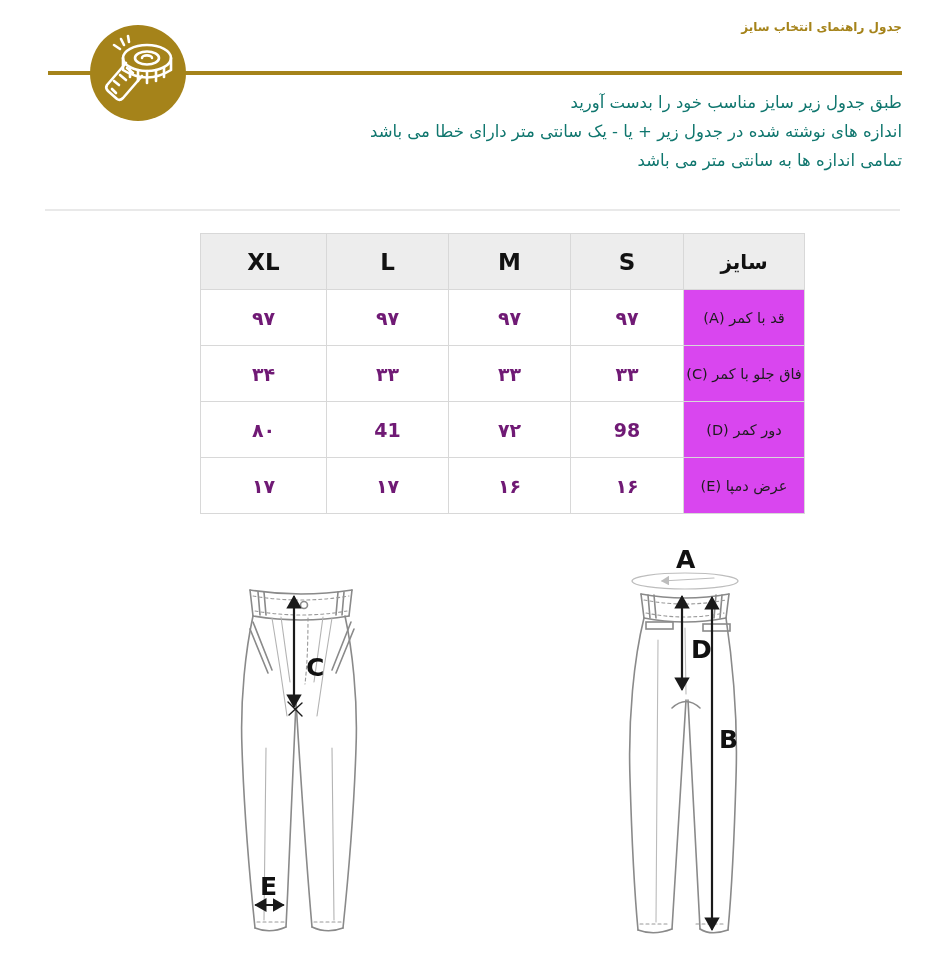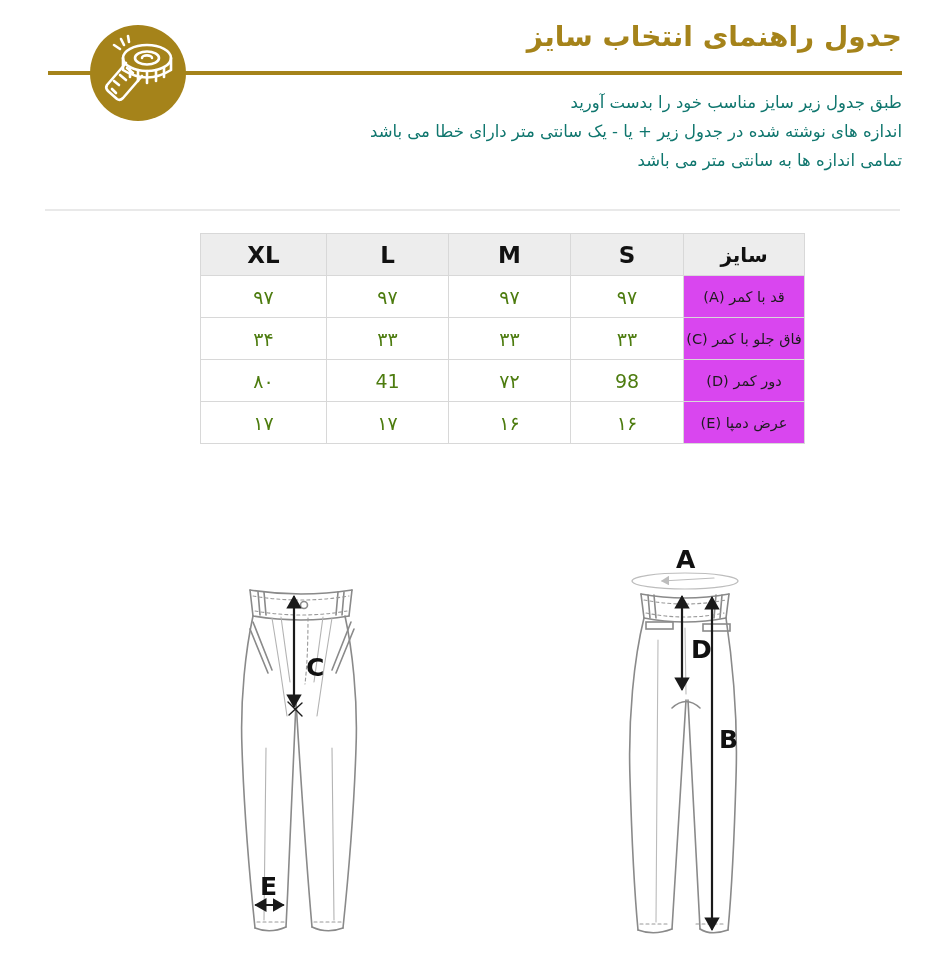--- a/index.html
+++ b/index.html
@@ -5,36 +5,36 @@
   * { margin:0; padding:0; box-sizing:border-box; }
   html,body { background:#ffffff; }
   body { font-family:"DejaVu Sans", sans-serif; color:#1a1a1a; }
   .page { position:relative; width:942px; height:971px; background:#fff; overflow:hidden; }
 
   
   .gold-rule { position:absolute; left:48px; top:71px; width:854px; height:4px; background:#a5831a; }
   .badge { position:absolute; left:90px; top:25px; width:96px; height:96px; border-radius:50%;
            background:#a5831a; display:flex; align-items:center; justify-content:center; }
   .page-title { position:absolute; right:40px; top:20px; direction:rtl; text-align:right;
-                color:#a5831a; font-size:28px; font-weight:bold; }
+                color:#a5831a; font-size:12px; font-weight:bold; }
 
   
   .intro { position:absolute; right:40px; top:88px; direction:rtl; text-align:right;
            font-size:16.5px; line-height:29px; color:#0f766e; }
 
   .divider { position:absolute; left:45px; top:209px; width:855px; height:2px; background:#e9e9e9; }
 
   
   .size-table { position:absolute; left:200px; top:233px; width:604px; border-collapse:collapse;
                 table-layout:fixed; }
-  .size-table th, .size-table td { border:1px solid #d8d8d8; height:42px; text-align:center;
+  .size-table th, .size-table td { border:1px solid #d8d8d8; height:56px; text-align:center;
                 vertical-align:middle; }
   .size-table th { background:#ededed; font-size:23px; font-weight:600; color:#111; }
   .size-table th.fa { font-size:20px; direction:rtl; font-weight:600; }
-  .size-table td.val { font-size:19px; font-weight:normal; color:#4d7c0f; }
+  .size-table td.val { font-size:19px; font-weight:bold; color:#701a75; }
   .size-table td.lbl { background:#d946ef; font-size:14.5px; direction:rtl; color:#1c1c1c; }
 
   
   .diagrams { position:absolute; left:220px; top:548px; width:560px; height:420px; }
   svg text.measure { font-family:"DejaVu Sans", sans-serif; font-size:25px; fill:#111; font-weight:600; }
 </style>
 </head>
 <body>
 
 <div class="page">

